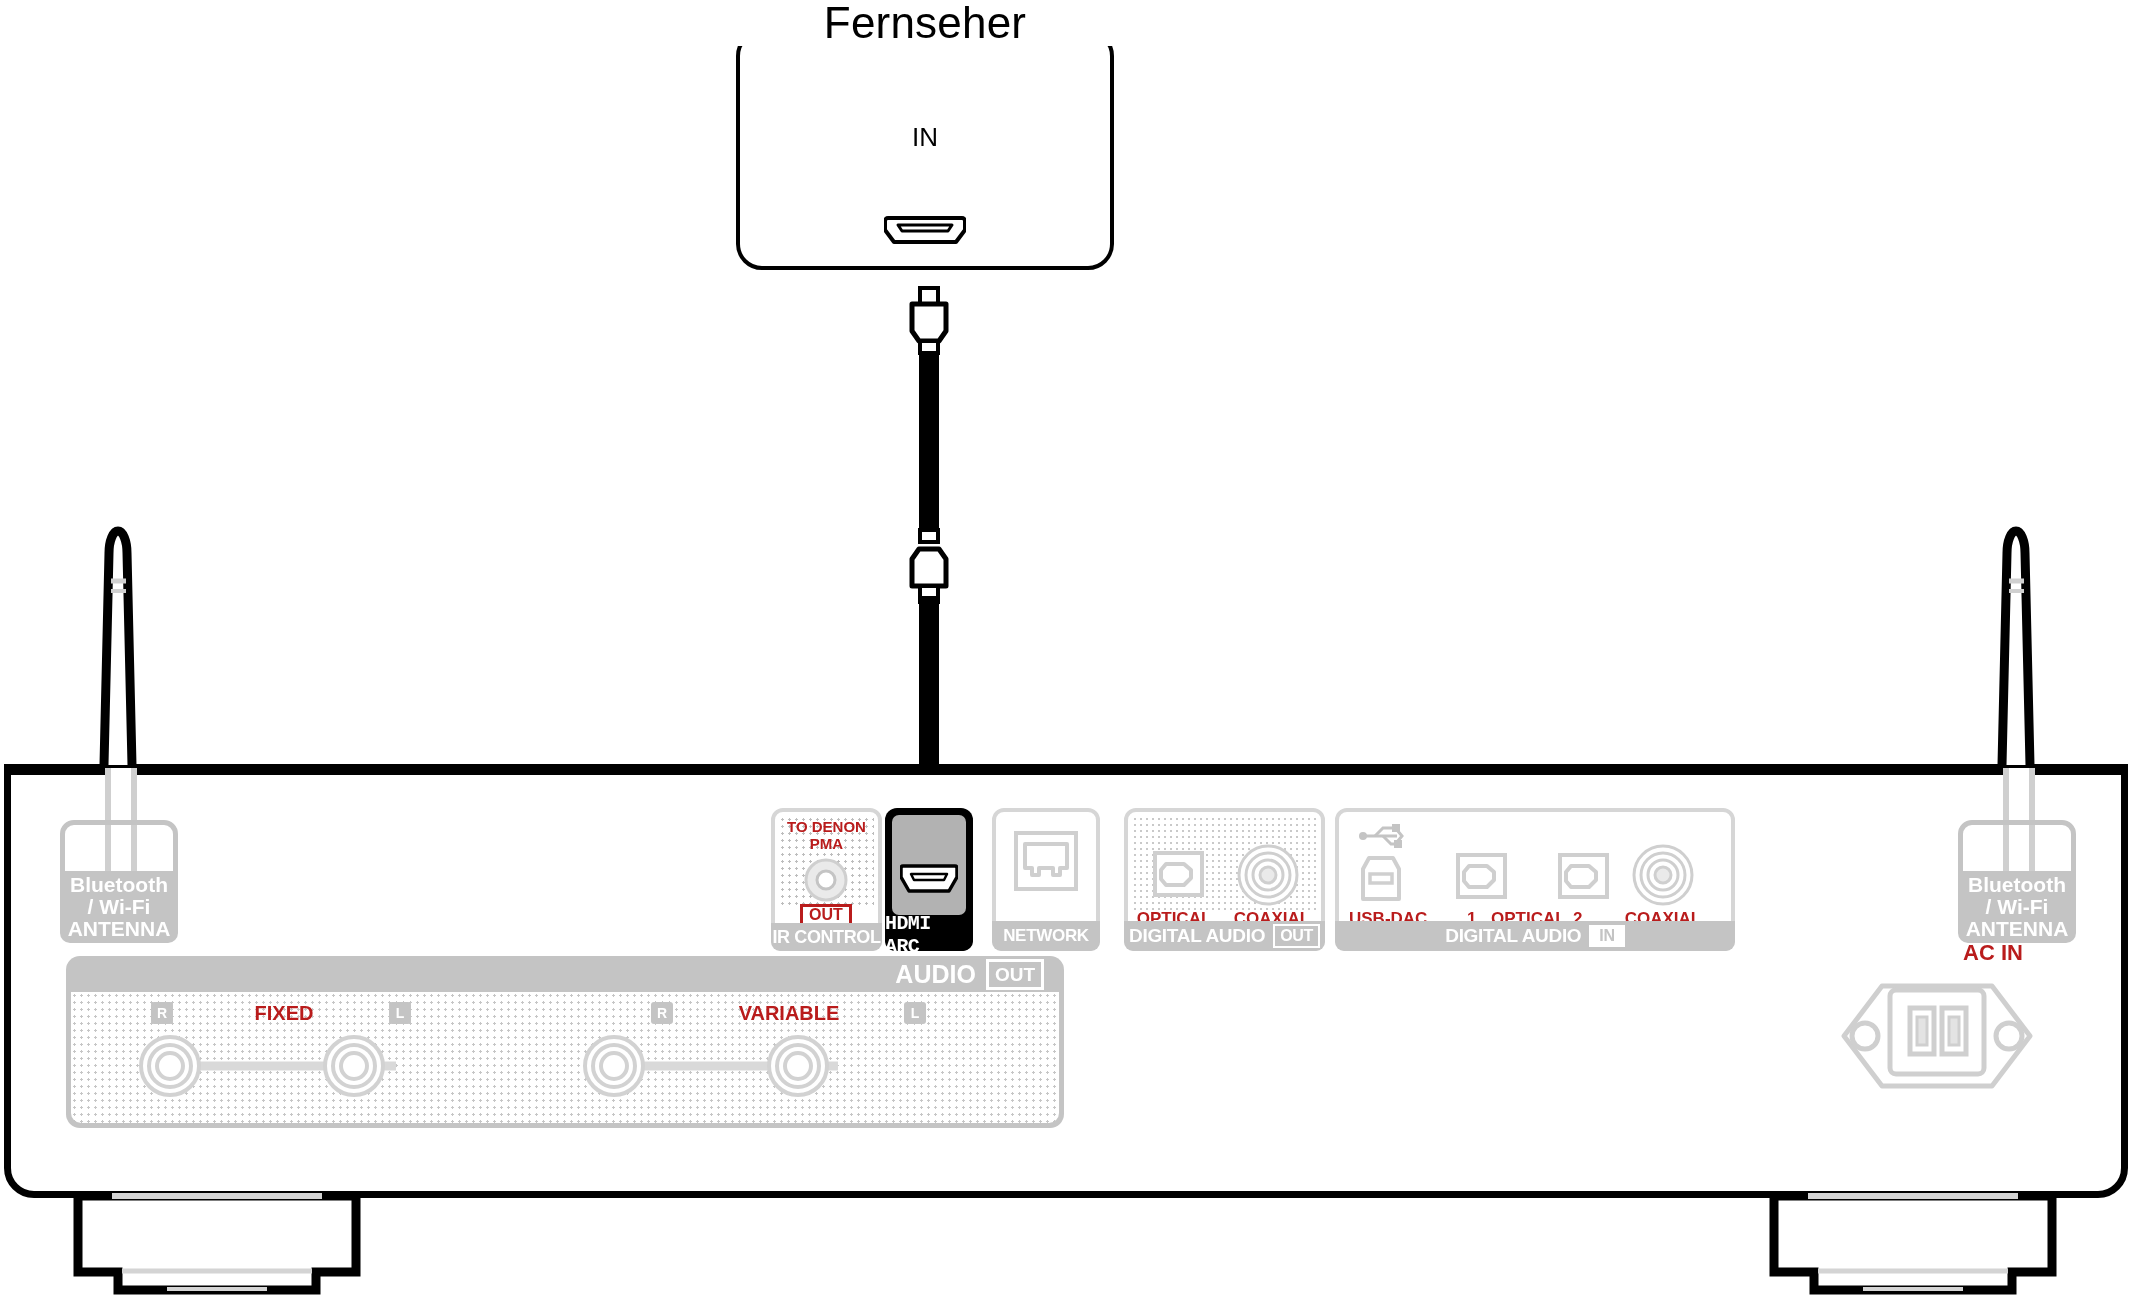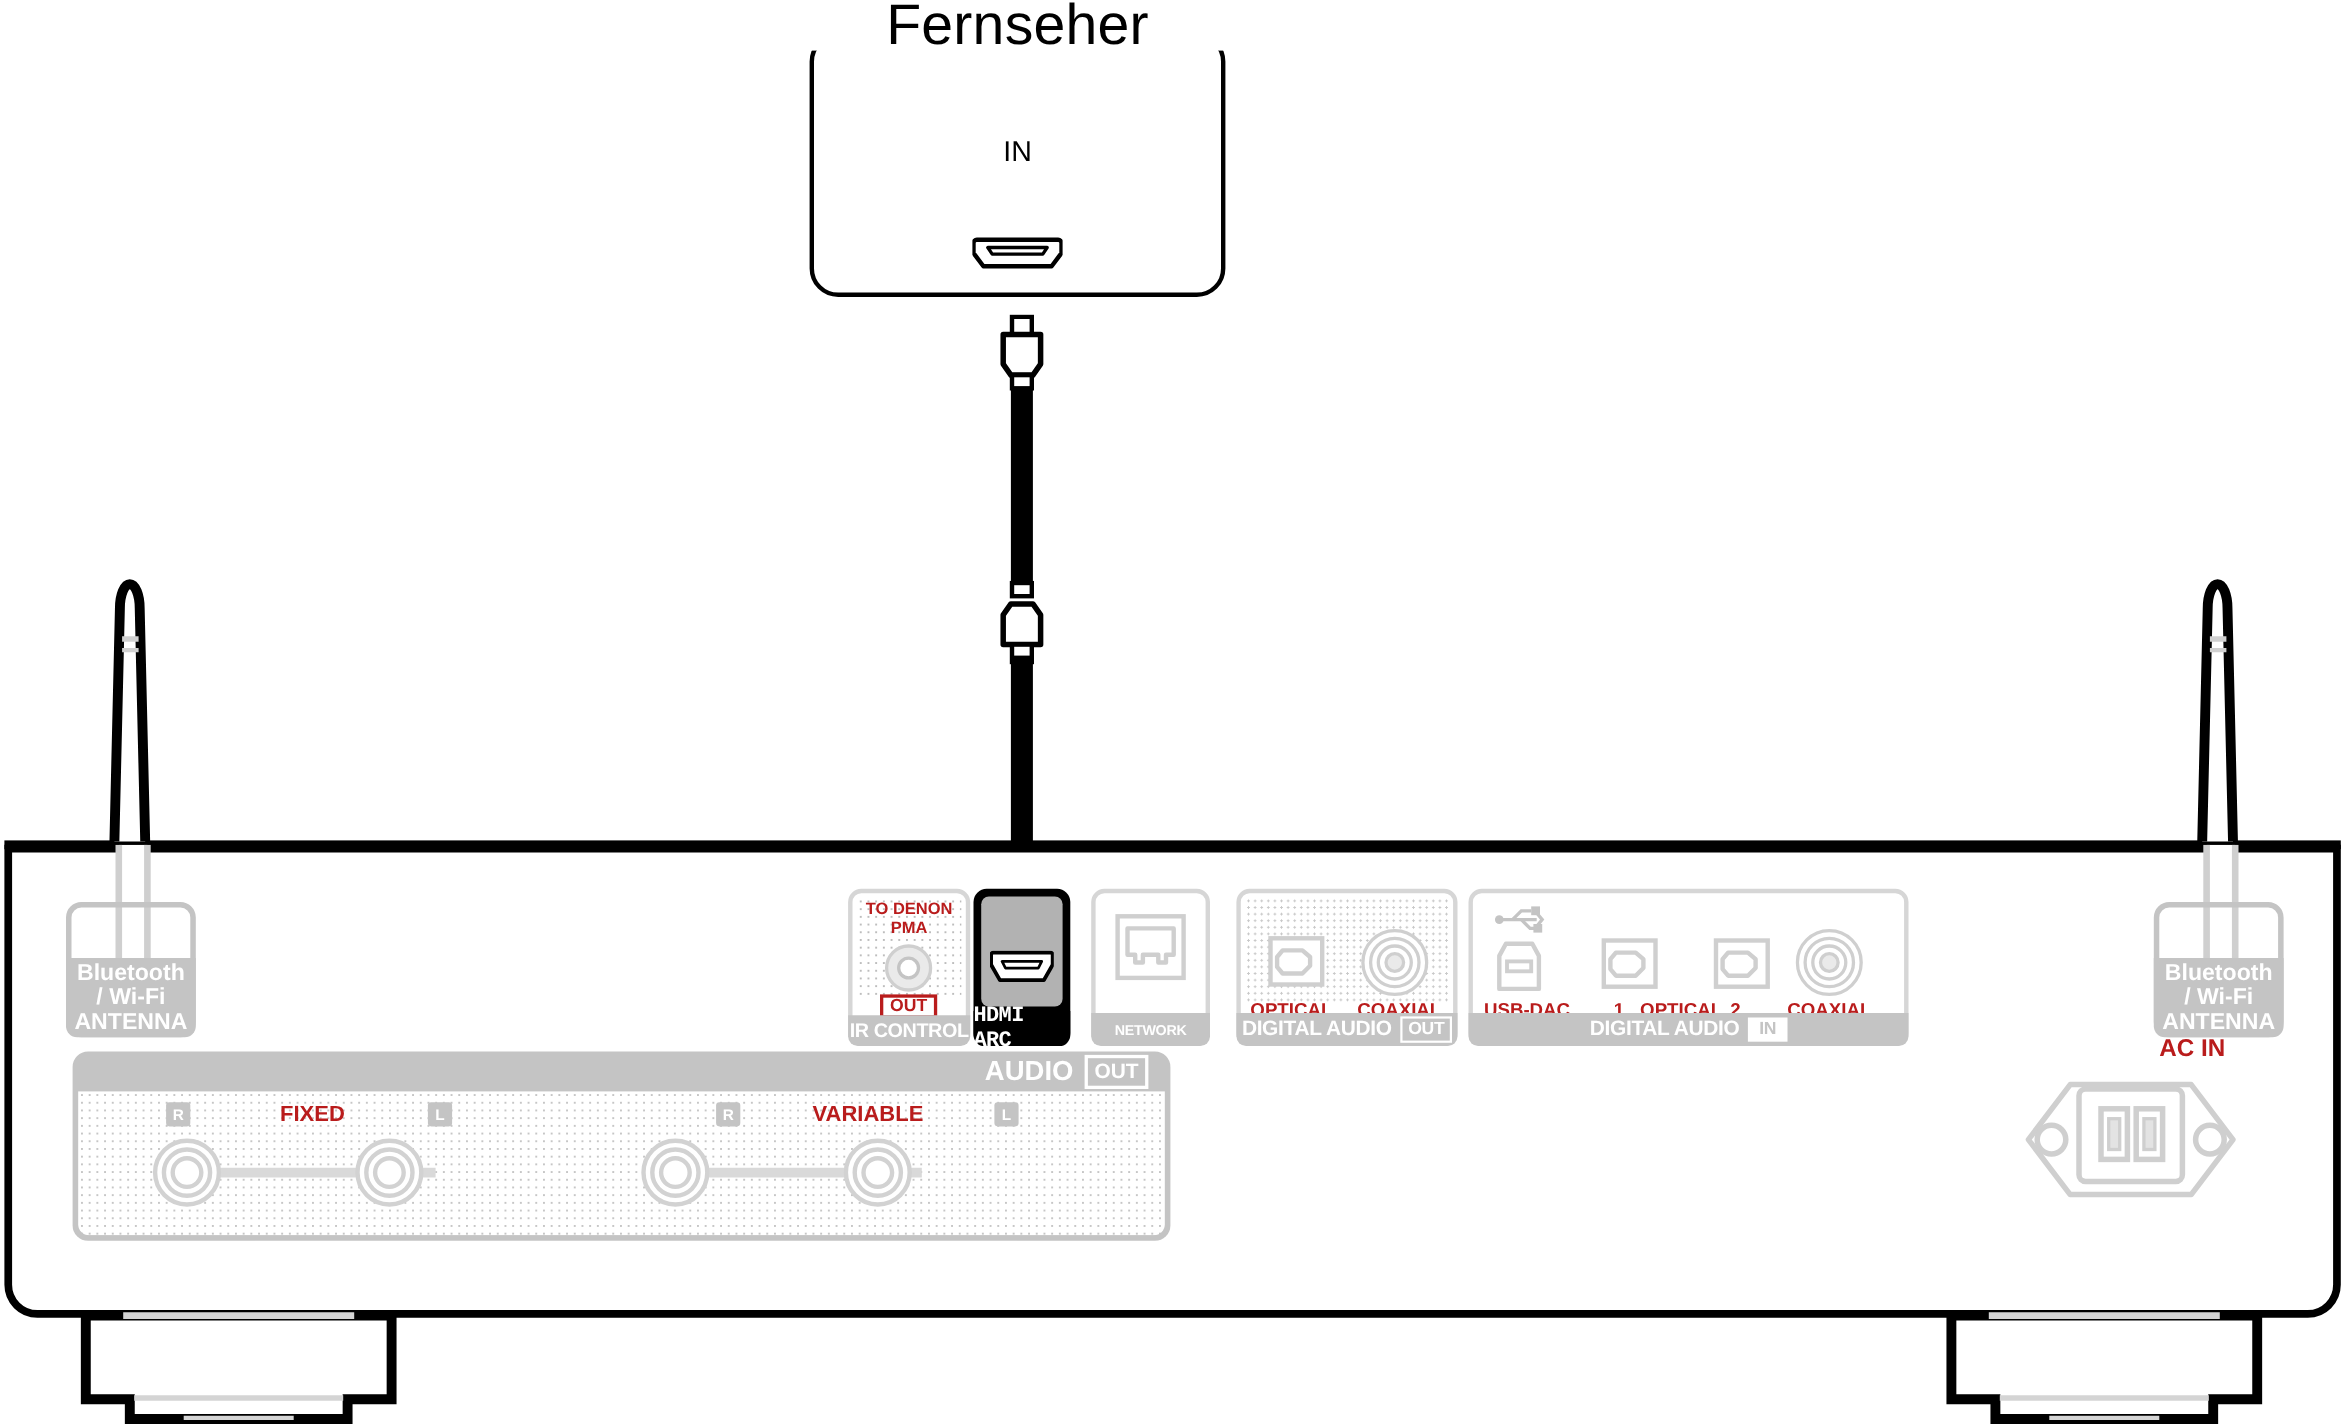--- a/index.html
+++ b/index.html
@@ -3,21 +3,21 @@
 <meta charset="utf-8">
 <style>
   html,body{margin:0;padding:0;background:#ffffff;}
   body{width:2132px;height:1297px;overflow:hidden;font-family:"Liberation Sans",sans-serif;}
   #stage{position:relative;width:2132px;height:1297px;background:#fff;}
 
   
   .tv-box{position:absolute;left:736px;top:30px;width:378px;height:240px;
           border:4px solid #000;border-radius:26px;box-sizing:border-box;background:#fff;}
   .tv-title{position:absolute;left:736px;top:0px;width:378px;height:46px;
-            text-align:center;font-size:52px;line-height:46px;color:#000;background:#fff;
+            text-align:center;font-size:44px;line-height:46px;color:#000;background:#fff;
             letter-spacing:.2px;}
   .tv-title span{background:#fff;padding:0 14px;}
   .tv-line{position:absolute;font-size:26px;color:#000;text-align:center;width:378px;left:736px;}
 
   
   .hdmi-port-tv{position:absolute;left:884px;top:215px;width:82px;height:30px;}
 
   
   .cable-seg{position:absolute;background:#000;}
 
@@ -193,21 +193,21 @@
   </div>
 
   <div class="blk" style="left:992px;top:808px;width:108px;height:143px;">
     <div class="blk-body" style="border:4px solid #d6d6d6;border-radius:12px;"></div>
     <div style="position:absolute;left:21px;top:22px;">
       <svg width="66" height="62" viewBox="0 0 66 62">
         <rect x="3" y="3" width="60" height="56" fill="#fff" stroke="#cfcfcf" stroke-width="4"></rect>
         <path d="M12,14 h42 v24 h-7 v7 h-7 v-7 h-14 v7 h-7 v-7 h-7 z" fill="#fff" stroke="#cfcfcf" stroke-width="4" stroke-linejoin="round"></path>
       </svg>
     </div>
-    <div class="lbl-band" style="height:30px;background:#c4c4c4;border-radius:0 0 9px 9px;font-size:13px;letter-spacing:-.3px;">NETWORK</div>
+    <div class="lbl-band" style="height:30px;background:#c4c4c4;border-radius:0 0 9px 9px;font-size:17px;letter-spacing:-.3px;">NETWORK</div>
   </div>
 
   <div class="blk" style="left:1124px;top:808px;width:201px;height:143px;">
     <div class="blk-body" style="border:4px solid #d6d6d6;border-radius:12px;"></div>
     <div class="blk-body dotted-bg-fine" style="left:8px;top:8px;right:8px;bottom:38px;"></div>
     <div style="position:absolute;left:28px;top:42px;">
       <svg width="53" height="48" viewBox="0 0 53 48">
         <rect x="3" y="3" width="47" height="42" fill="#fff" stroke="#cfcfcf" stroke-width="4"></rect>
         <path d="M14,14 h18 l7,6 v8 l-7,7 h-18 l-5,-6 v-9 z" fill="#fff" stroke="#cfcfcf" stroke-width="4" stroke-linejoin="round"></path>
       </svg>

